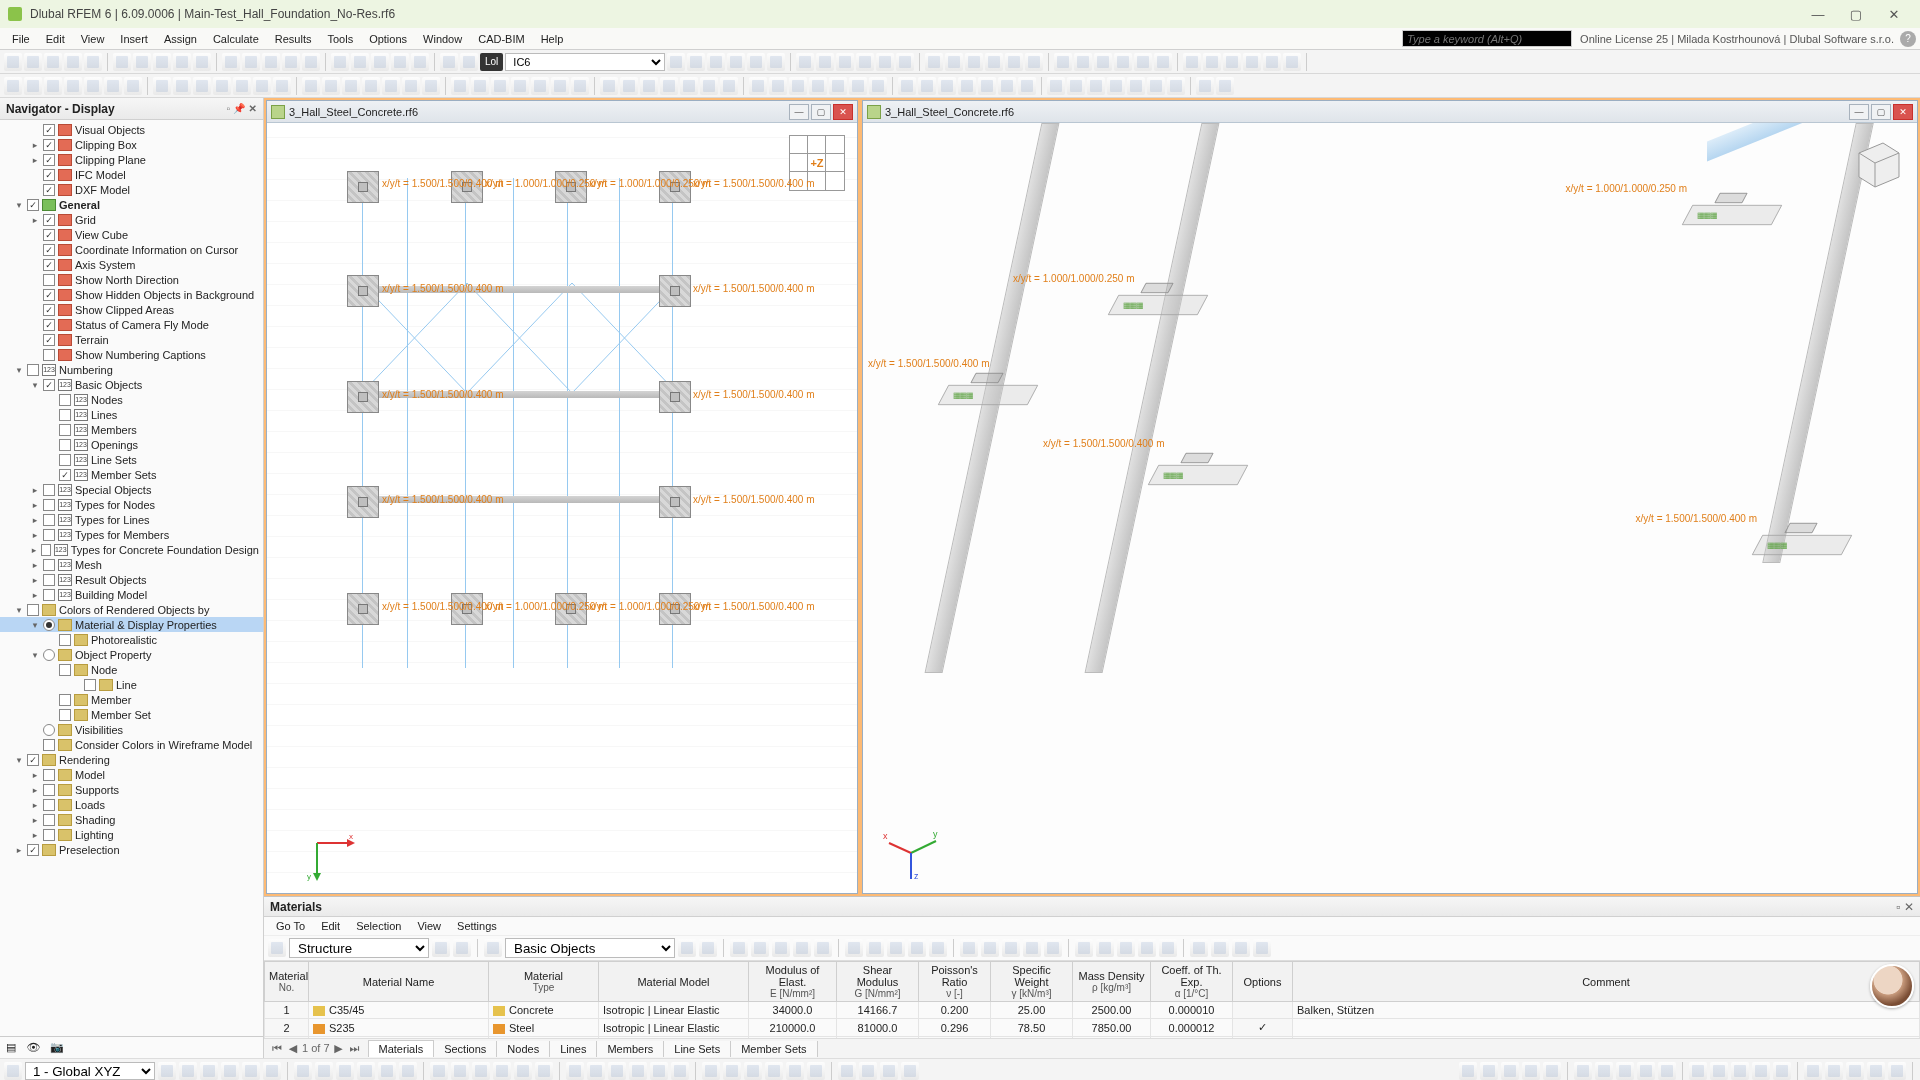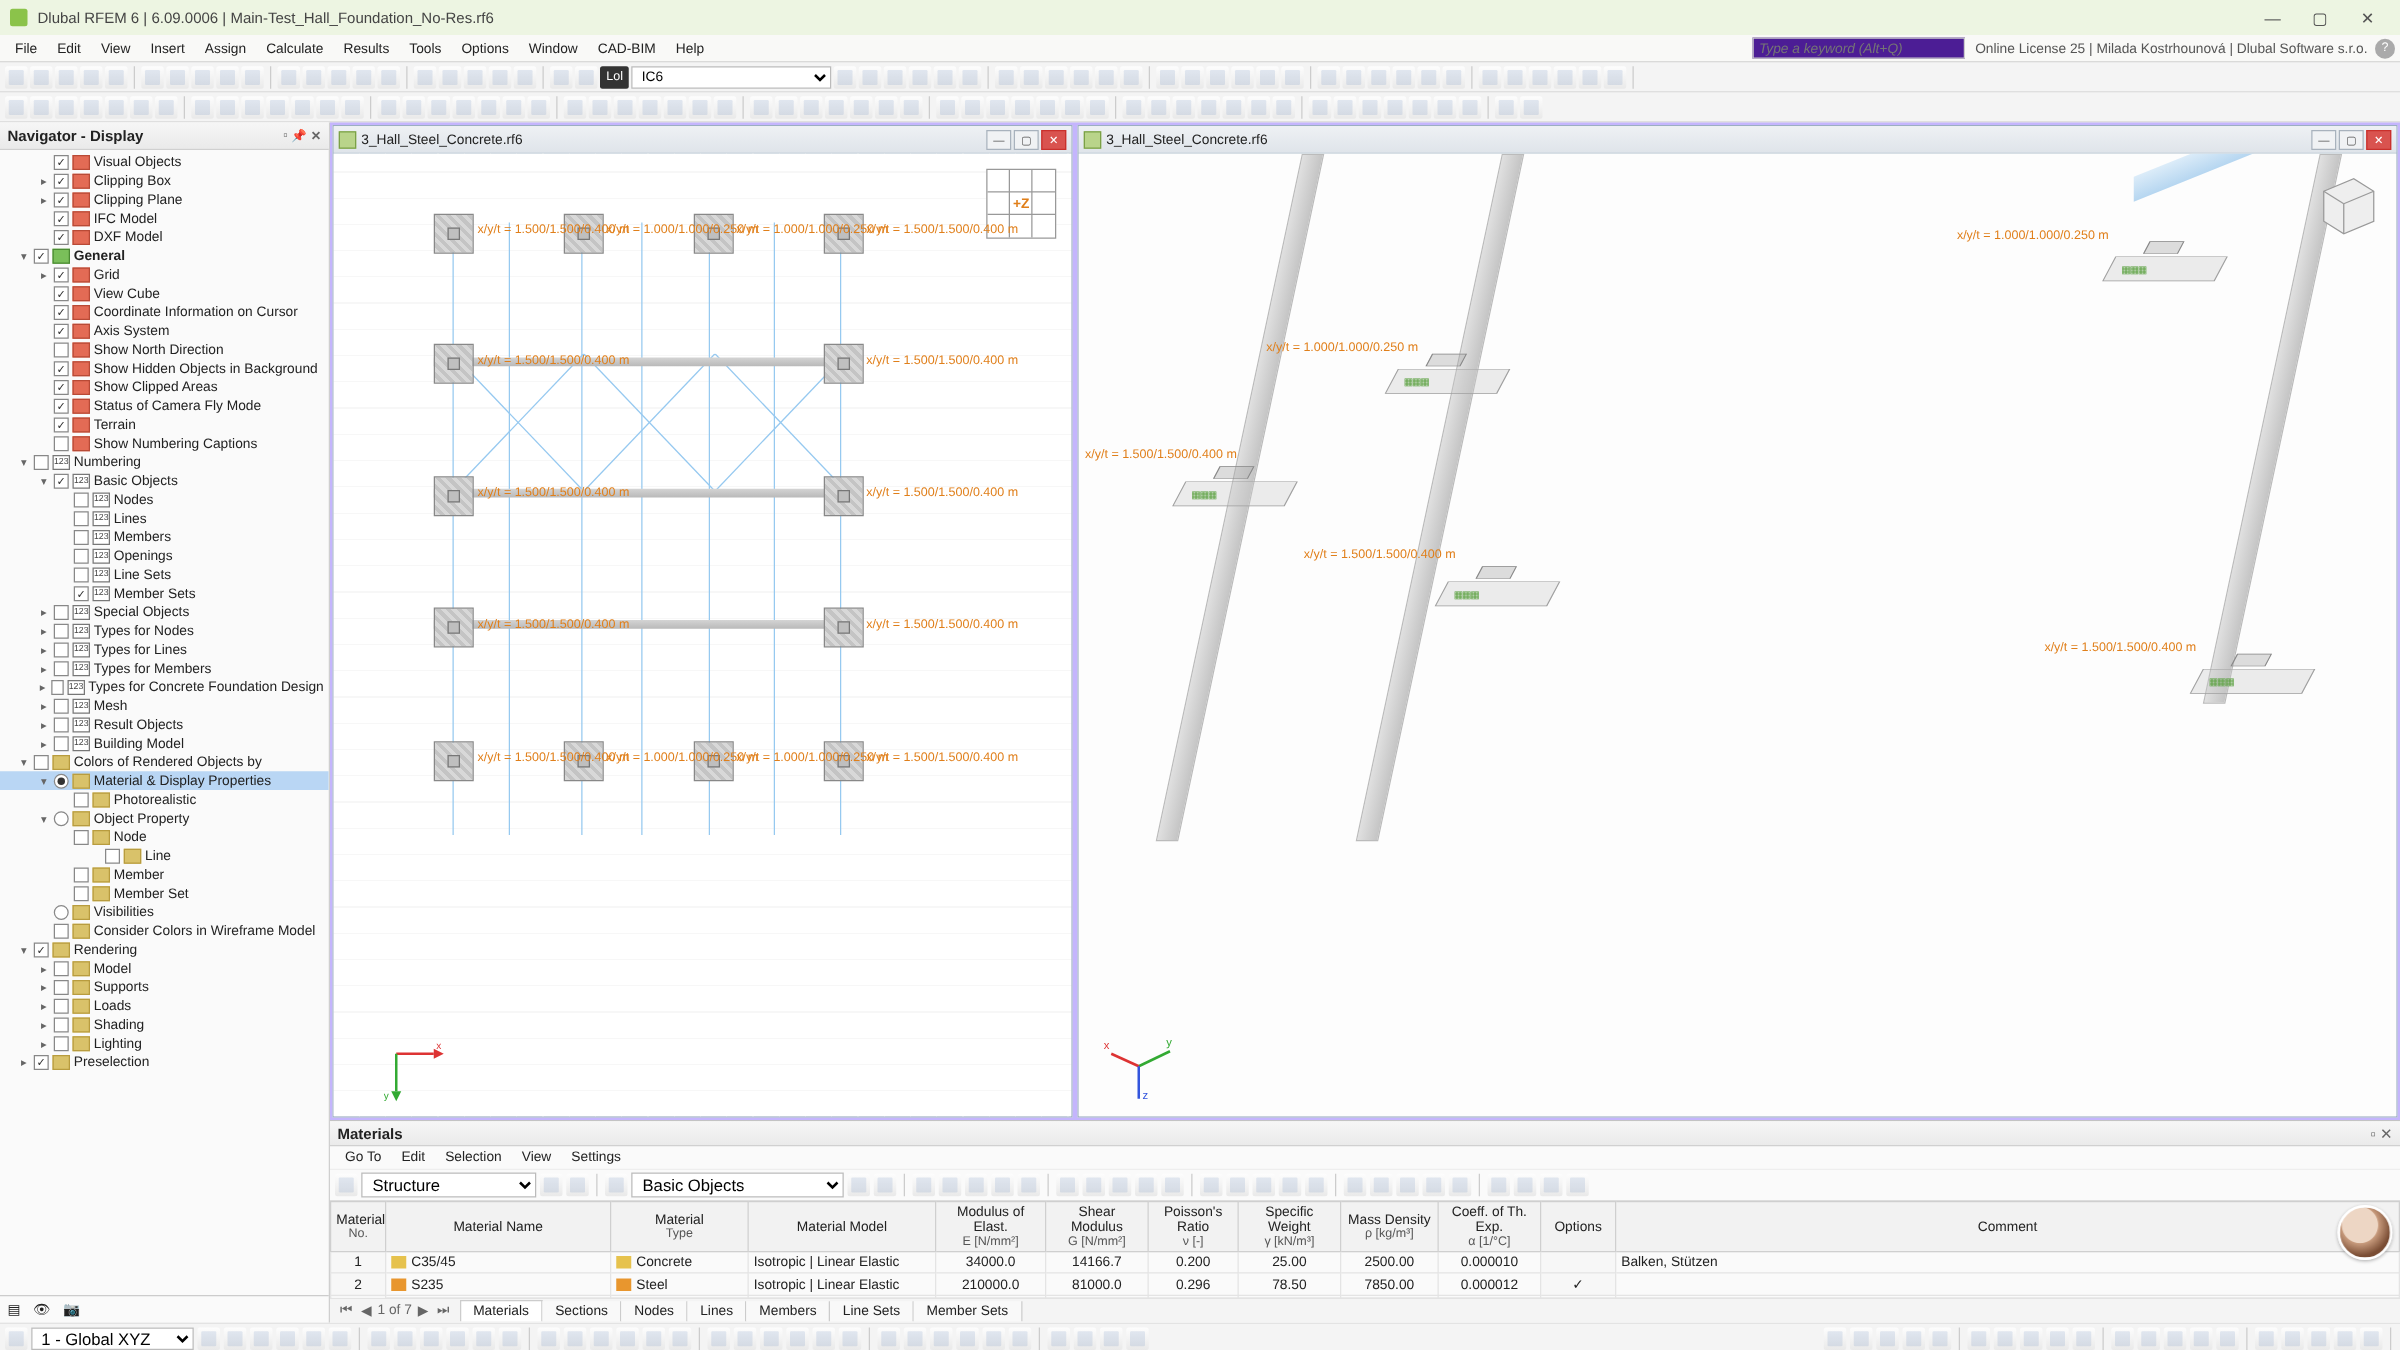--- a/index.html
+++ b/index.html
@@ -5,21 +5,21 @@
 * { box-sizing: border-box; font-family: "Segoe UI", Tahoma, sans-serif; }
 body { margin:0; padding:0; width:1920px; height:1080px; background:#f0f0f0; font-size:11px; overflow:hidden; color:#222; }
 .titlebar { height:28px; background:#edf5e2; display:flex; align-items:center; padding:0 8px; }
 .titlebar .logo { width:14px; height:14px; background:#8bc34a; margin-right:8px; border-radius:2px; }
 .titlebar .title { flex:1; color:#444; font-size:12px; }
 .winbtns { display:flex; gap:2px; }
 .winbtn { width:36px; height:22px; display:flex; align-items:center; justify-content:center; font-size:13px; color:#555; }
 .menubar { height:22px; background:#f9f9f7; border-bottom:1px solid #d0d0d0; display:flex; align-items:center; padding:0 4px; }
 .menubar .mitem { padding:3px 8px; font-size:11px; }
 .menubar .spacer { flex:1; }
-.menubar .search { width:170px; height:17px; background:#4c1d95; border:1px solid #ccc; color:#999; padding:0 4px; font-size:11px; font-style:italic; }
+.menubar .search { width:170px; height:17px; background:#000000; border:1px solid #ccc; color:#999; padding:0 4px; font-size:11px; font-style:italic; }
 .menubar .license { color:#555; font-size:11px; margin-left:8px; white-space:nowrap; }
 .menubar .help-q { width:16px;height:16px;background:#aaa;color:#fff;border-radius:8px;display:flex;align-items:center;justify-content:center;margin-left:6px;font-size:10px;}
 .toolbar { height:24px; background:#f4f4f4; border-bottom:1px solid #d8d8d8; display:flex; align-items:center; padding:0 4px; gap:2px; overflow:hidden;}
 .tbtn { width:18px; height:18px; background:linear-gradient(#fdfdfd,#e9e9e9); border:0; border-radius:2px; display:inline-block; position:relative;}
 .tbtn::after{content:"";position:absolute;inset:3px;background:rgba(80,120,180,.15);border-radius:1px;}
 .tsep { width:1px; height:18px; background:#ccc; margin:0 3px; }
 .tcombo { height:18px; background:#fff; border:1px solid #bbb; font-size:11px; padding:0 3px; }
 .tbox { height:18px;background:#333;color:#fff;font-size:10px;padding:0 5px;display:flex;align-items:center;border-radius:2px;}
 .main { display:flex; height:calc(1080px - 28px - 22px - 24px - 24px - 22px); }
 .navigator { width:264px; background:#fafafa; border-right:1px solid #cfcfcf; display:flex; flex-direction:column; }
@@ -33,21 +33,21 @@
 .tree-row .rb { width:12px; height:12px; border:1px solid #888; border-radius:50%; background:#fff; margin:0 3px; position:relative;}
 .tree-row .rb.on::after{content:"";position:absolute;inset:2px;border-radius:50%;background:#333;}
 .tree-row .ico { width:14px; height:12px; margin-right:3px; background:#d9c26a; border:1px solid #b89c3f;}
 .tree-row .ico.red { background:#e36b55; border-color:#b84a36;}
 .tree-row .ico.grn { background:#7abf5a; border-color:#4b8a33;}
 .tree-row .ico.num { background:#fff; border:1px solid #777; font-size:7px; text-align:center; line-height:10px; color:#444;}
 .tree-row .lbl { font-size:11px; }
 .tree-row.sel { background:#b9d6f4; }
 .nav-footer { height:22px; border-top:1px solid #ccc; display:flex; align-items:center; padding:0 6px; gap:10px;}
 .viewport-area { flex:1; display:flex; flex-direction:column; }
-.views { flex:1; display:flex; gap:4px; padding:2px; background:#c4b5fd; }
+.views { flex:1; display:flex; gap:4px; padding:2px; background:#fdba74; }
 .vpane { background:#fff; border:1px solid #9baec2; position:relative; display:flex; flex-direction:column; }
 .vp-left{flex:0 0 592px;} .vp-right{flex:1;}
 .vp-title { height:22px; background:linear-gradient(#eef1f4,#dfe4ea); border-bottom:1px solid #b9c6d2; display:flex; align-items:center; padding:0 4px; gap:4px; font-size:11px;}
 .vp-title .tico{width:14px;height:14px;background:#b9d48a;border:1px solid #7ba147;}
 .vp-title .wbtns{margin-left:auto;display:flex;gap:2px;}
 .vp-title .wb{width:20px;height:16px;border:1px solid #a8b2bd;background:#f0f2f4;font-size:9px;display:flex;align-items:center;justify-content:center;color:#555;}
 .vp-title .wb.close{background:#d9534f;color:#fff;border-color:#c9302c;}
 .canvas { flex:1; position:relative; background:
   repeating-linear-gradient(0deg,#fff,#fff 20px,#f7f7f7 20px,#f7f7f7 21px),
   repeating-linear-gradient(90deg,transparent,transparent 20px,#f2f2f2 20px,#f2f2f2 21px);

